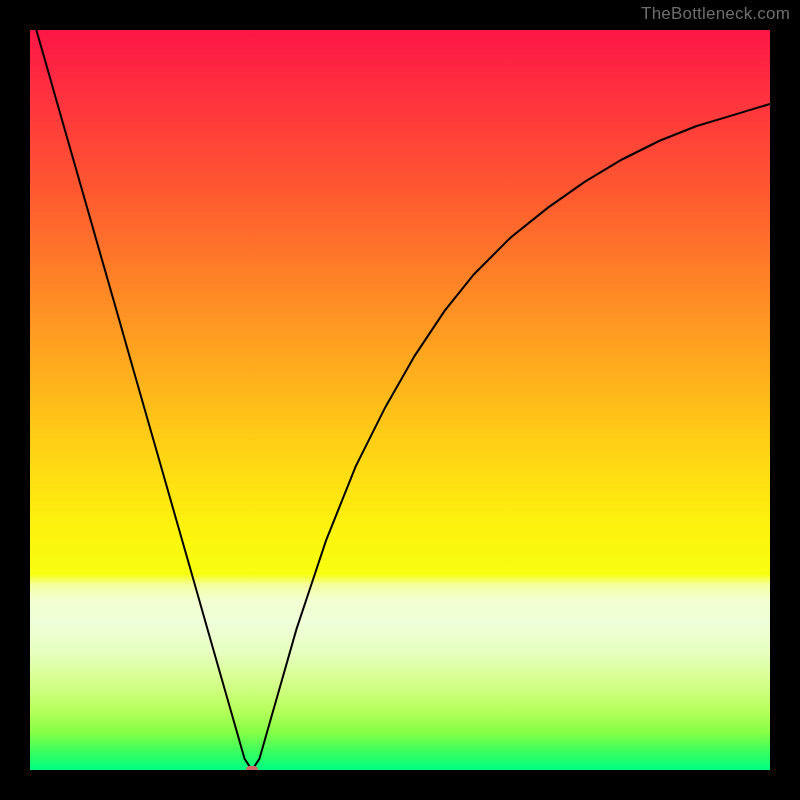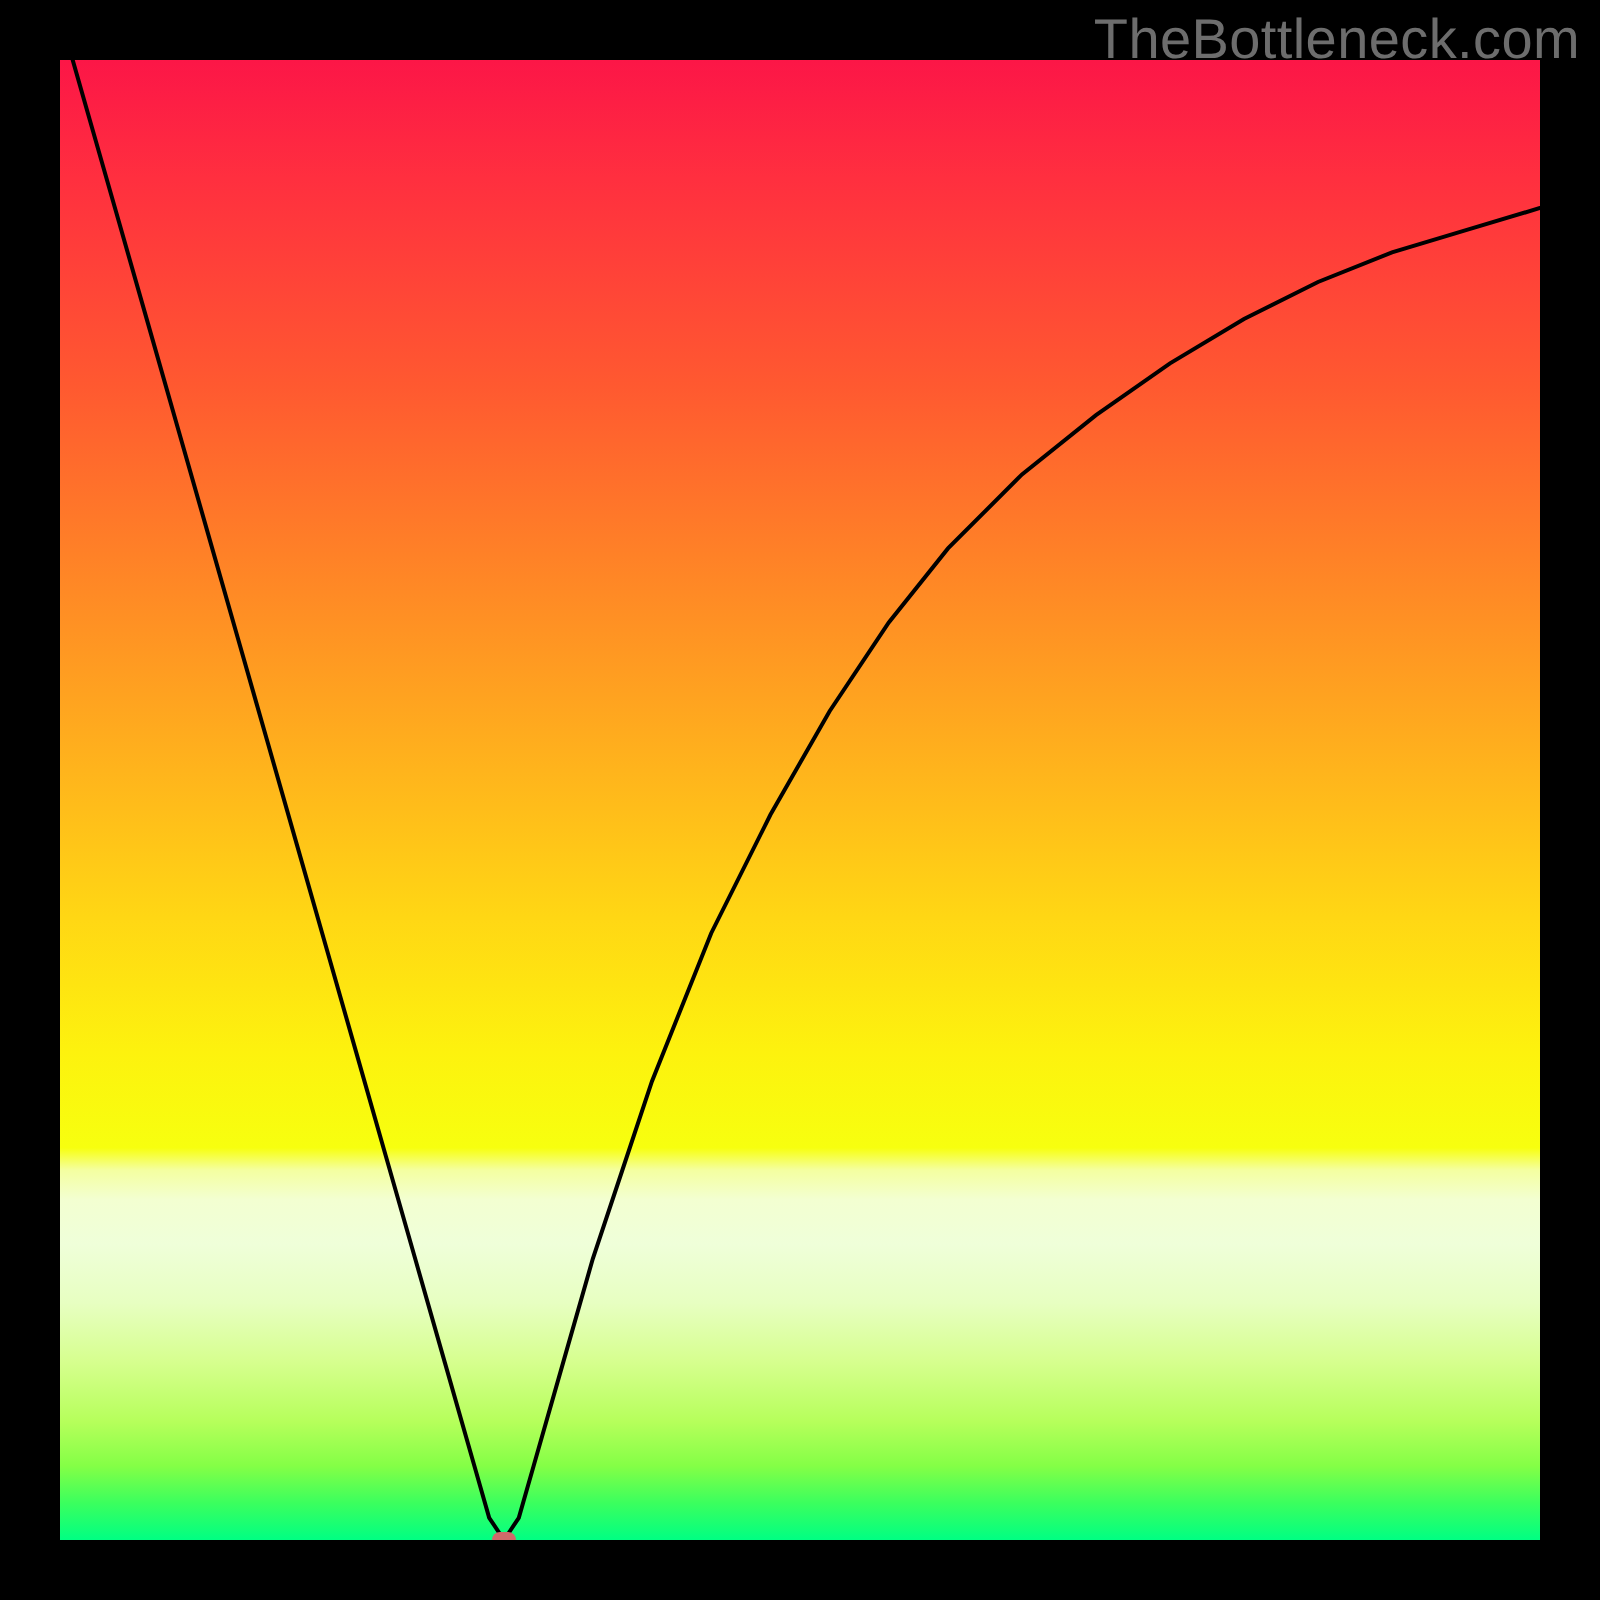--- a/index.html
+++ b/index.html
@@ -15,21 +15,21 @@
     position: relative;
     width: 800px;
     height: 800px;
     background: #000;
   }
   .watermark {
     position: absolute;
     top: 4px;
     right: 10px;
     color: #6d6d6d;
-    font-size: 28px;
+    font-size: 17px;
     font-weight: 500;
     letter-spacing: 0.2px;
     z-index: 10;
   }
   .plot {
     position: absolute;
     left: 30px;
     top: 30px;
     width: 740px;
     height: 740px;

